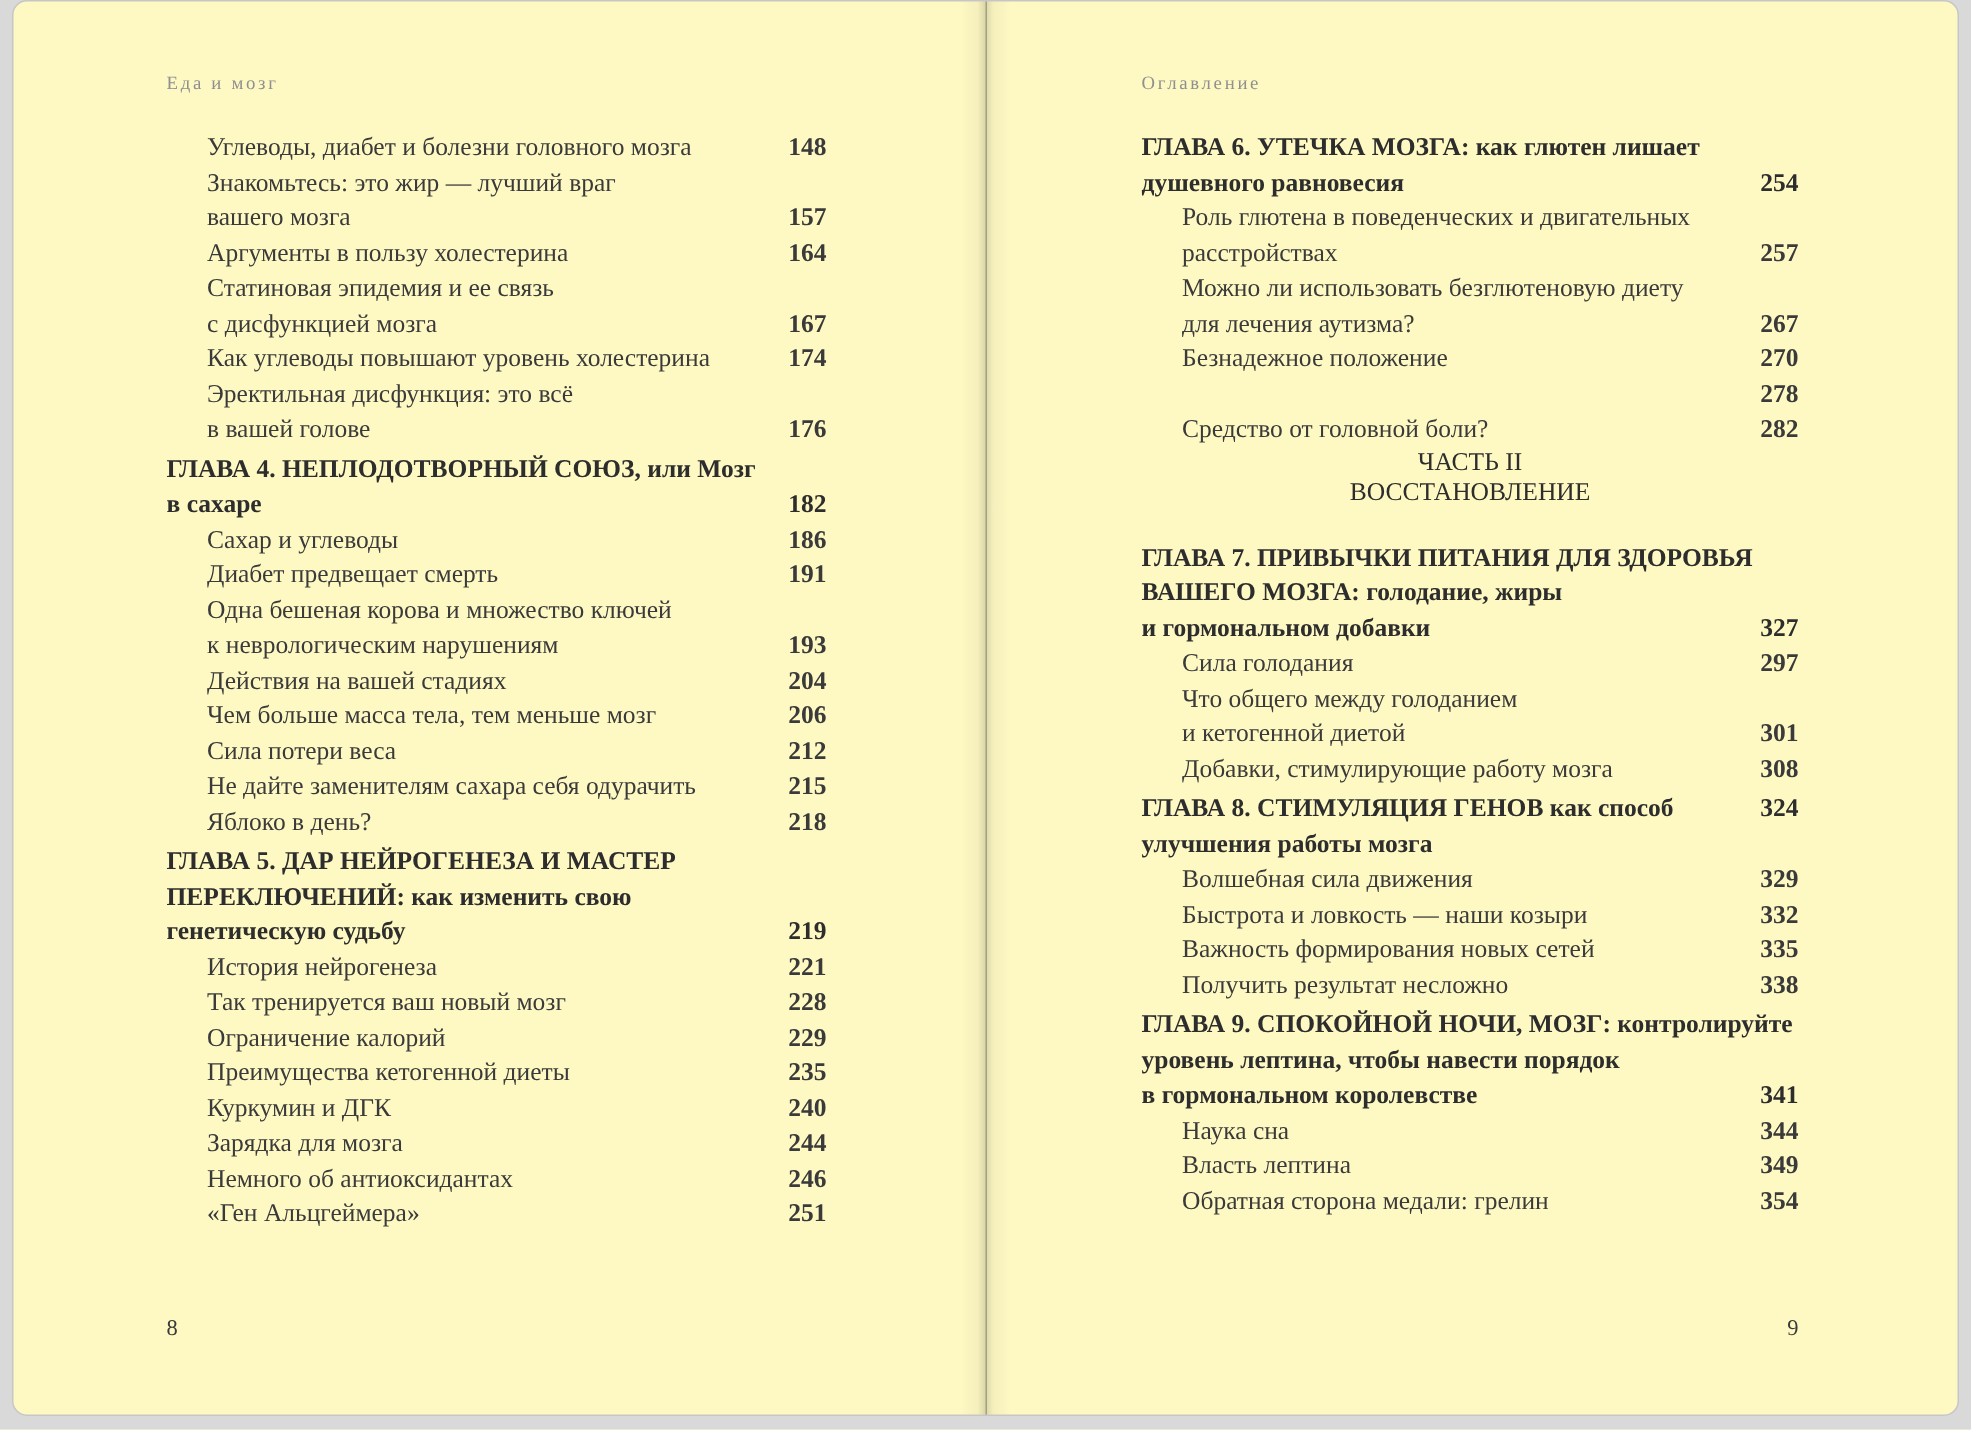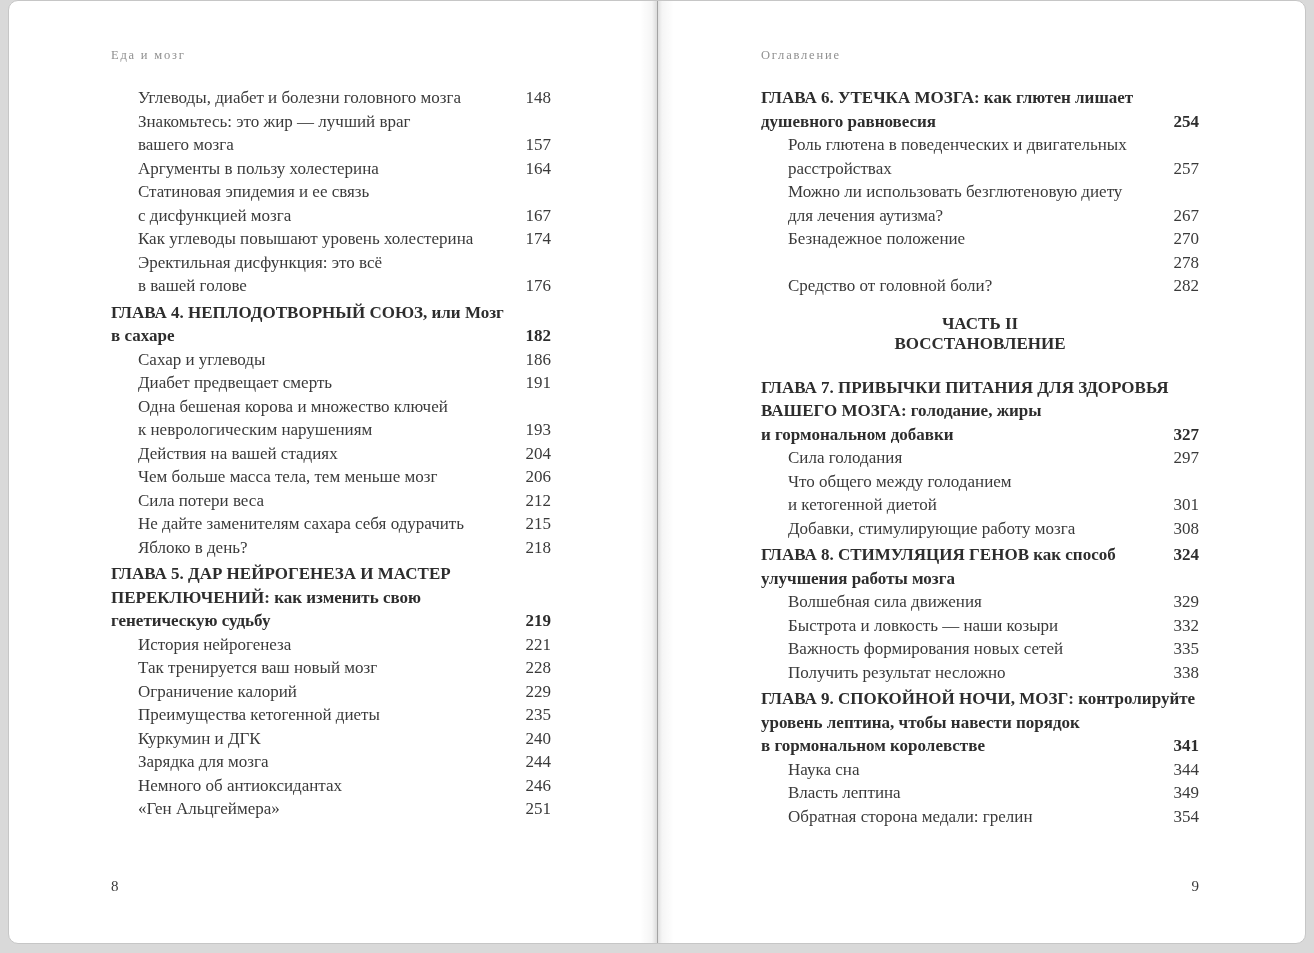--- a/index.html
+++ b/index.html
@@ -8,21 +8,21 @@
     position: relative;
     background: #d9d9d9;
     font-family: "Liberation Serif", "DejaVu Serif", serif;
     color: #3a3a3a;
     overflow: hidden;
   }
   .spread {
     position: absolute;
     left: 8px; top: 0;
     width: 1298px; height: 944px;
-    background: #ffffff;
+    background: #fef9c3;
     border: 1px solid #c6c6c6;
     border-radius: 10px;
     display: flex;
   }
   .page { position: relative; width: 649px; height: 100%; }
   .content { position: absolute; top: 0; bottom: 0; }
   .left-page .content  { left: 102px; width: 440px; }
   .right-page .content { left: 104px; width: 438px; }
 
   .gutter {
@@ -57,42 +57,43 @@
 
   .toc { position: absolute; top: 85px; left: 0; right: 0; font-size: 17px; }
   .toc-entry { color: #3a3a3a; }
   .toc-entry.section { padding-left: 27px; }
   .toc-entry.chapter {
     margin-top: 3px;
     font-weight: bold;
     color: #2d2d2d;
   }
   .toc-entry.part {
-    margin-top: 16px;
+    margin-top: 0;
     margin-bottom: 22px;
-    font-weight: bold;
+    font-weight: normal;
     color: #2d2d2d;
   }
   .toc-entry:first-child { margin-top: 0; }
 
   .toc-line {
     display: flex;
     align-items: baseline;
     line-height: 23.5px;
   }
   .part .toc-line {
     display: block;
     line-height: 20px;
     text-align: center;
   }
   .toc-text { white-space: nowrap; }
   .toc-page {
     margin-left: auto;
     padding-left: 14px;
     white-space: nowrap;
+    font-weight: bold;
   }
 
   .folio {
     position: absolute;
     top: 877px;
     font-size: 15px;
     color: #3a3a3a;
   }
   .folio-left { left: 0; }
   .folio-right { right: 0; }

